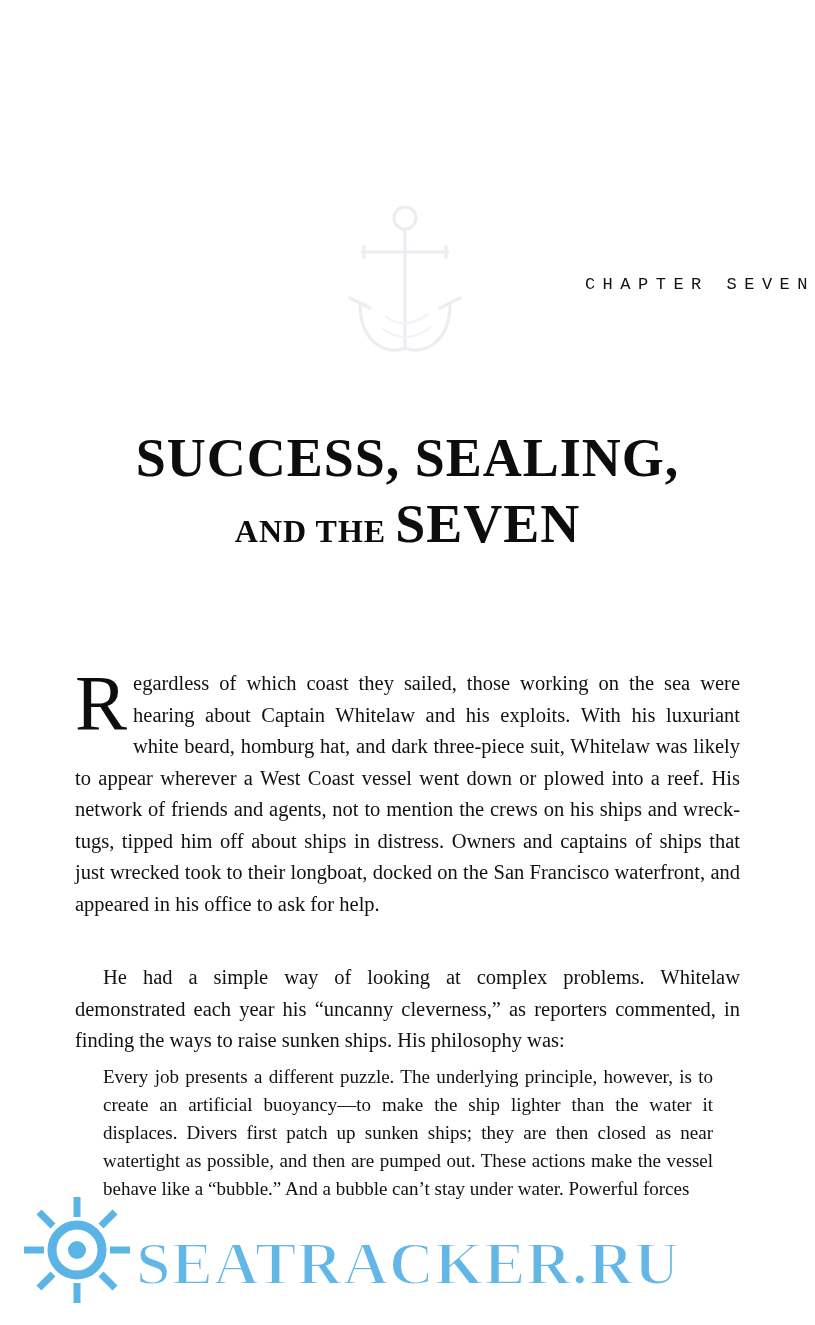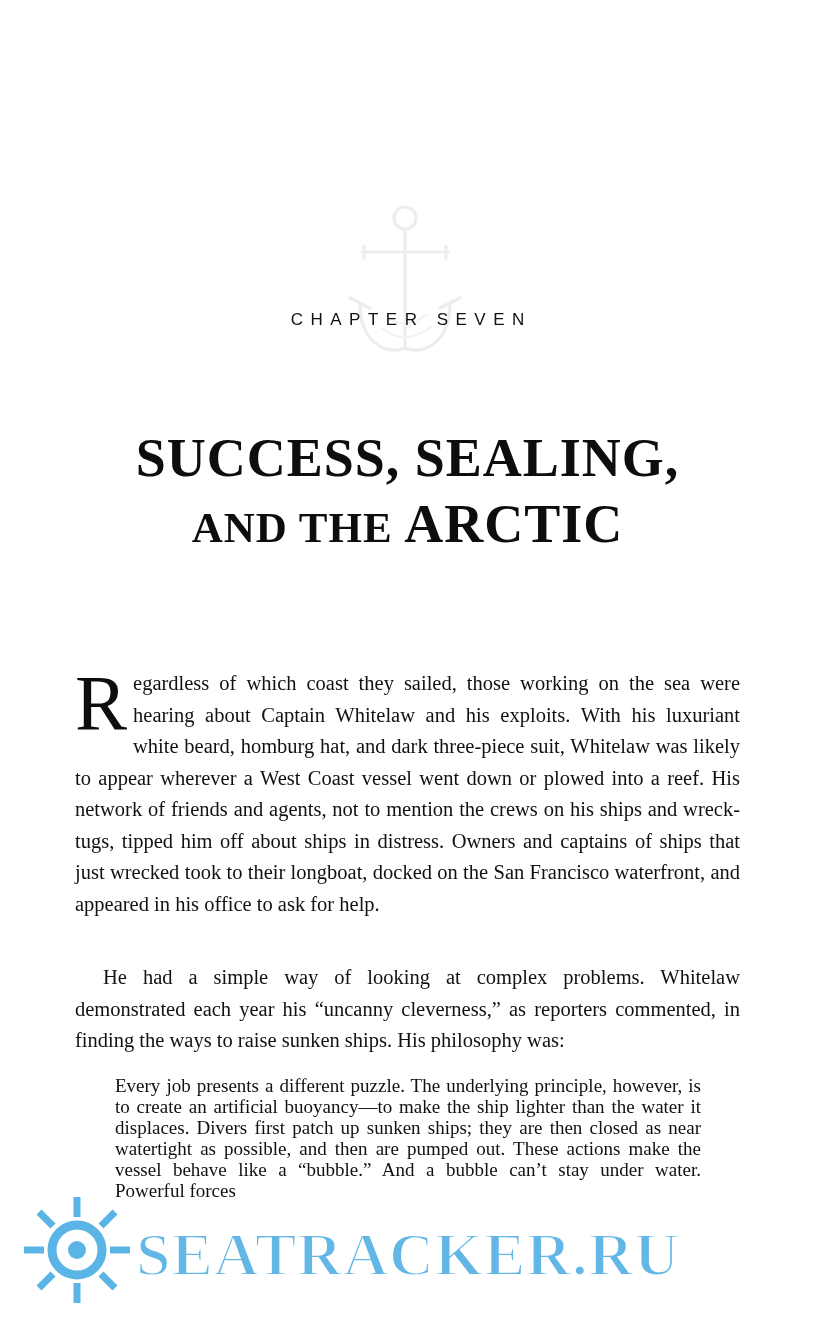--- a/index.html
+++ b/index.html
@@ -33,28 +33,27 @@
     opacity: 0.28;
     pointer-events: none;
   }
 
   
   .chapter-label {
     position: absolute;
     left: 0;
     right: 0;
     top: 275px;
-    text-align: center;
-    font-family: Liberation Sans, sans-serif;
+    text-align: right;
+    font-family: Liberation Mono, monospace;
     font-size: 17px;
     letter-spacing: 7.5px;
     text-indent: 7.5px;
     color: #111111;
     font-variant: small-caps;
-    margin-top: 35px;
   }
 
   
   .chapter-title {
     position: absolute;
     left: 80px;
     right: 80px;
     top: 414px;
     text-align: center;
     color: #0d0d0d;
@@ -64,21 +63,21 @@
   }
   .chapter-title .line {
     display: block;
     white-space: nowrap;
   }
   .chapter-title .big {
     font-size: 54px;
     letter-spacing: 1px;
   }
   .chapter-title .small {
-    font-size: 43px;
+    font-size: 32px;
     letter-spacing: 1px;
     text-align: right;
   }
   .chapter-title .line2 {
     margin-top: 6px;
   }
 
   
   .body-block {
     position: absolute;
@@ -114,41 +113,41 @@
   }
 
   
   .quote-block {
     position: absolute;
     left: 103px;
     width: 610px;
     top: 1063px;
   }
   p.quote {
-    margin: 12px;
+    margin: 0;
     font-size: 19px;
-    line-height: 21px;
+    line-height: 28px;
     text-align: justify;
     text-justify: inter-word;
     color: #111111;
   }
 
   
   .watermark {
     position: absolute;
     left: 0;
     bottom: 6px;
     width: 815px;
     height: 120px;
     pointer-events: none;
   }
   .wm-text {
     position: absolute;
     left: 136px;
-    bottom: 29px;
+    bottom: 20px;
     font-family: "Liberation Serif", serif;
     font-weight: bold;
     font-size: 62px;
     letter-spacing: 1px;
     color: #5ab4e6;
     -webkit-text-stroke: 2px #ffffff;
     text-shadow:
       2px 0 0 #ffffff, -2px 0 0 #ffffff,
       0 2px 0 #ffffff, 0 -2px 0 #ffffff,
       2px 2px 0 #ffffff, -2px -2px 0 #ffffff,
@@ -186,21 +185,21 @@
         <path d="M45 120 C60 132, 74 128, 88 118"></path>
         <path d="M42 132 C58 146, 78 142, 92 130"></path>
       </g>
     </svg>
   </div>
 
   <div class="chapter-label">CHAPTER SEVEN</div>
 
   <h1 class="chapter-title">
     <span class="line big">SUCCESS, SEALING,</span>
-    <span class="line line2"><span class="small">AND THE </span><span class="big">ARCTIC</span></span>
+    <span class="line line2"><span class="small">AND THE </span><span class="big">SEVEN</span></span>
   </h1>
 
   <div class="body-block">
     <p class="body dropcap-para"><span class="dropcap">R</span><span>egardless of which coast they sailed, those working on the sea were hearing about Captain Whitelaw and his exploits. With his luxuriant white beard, homburg hat, and dark three-piece suit, Whitelaw was likely to appear wherever a West Coast vessel went down or plowed into a reef. His network of friends and agents, not to mention the crews on his ships and wreck-tugs, tipped him off about ships in distress. Owners and captains of ships that just wrecked took to their longboat, docked on the San Francisco waterfront, and appeared in his office to ask for help.</span></p>
     <p class="body">He had a simple way of looking at complex problems. Whitelaw demonstrated each year his “uncanny cleverness,” as reporters commented, in finding the ways to raise sunken ships. His philosophy was:</p>
   </div>
 
   <div class="quote-block">
     <p class="quote">Every job presents a different puzzle. The underlying principle, however, is to create an artificial buoyancy—to make the ship lighter than the water it displaces. Divers first patch up sunken ships; they are then closed as near watertight as possible, and then are pumped out. These actions make the vessel behave like a “bubble.” And a bubble can’t stay under water. Powerful forces</p>
   </div>

